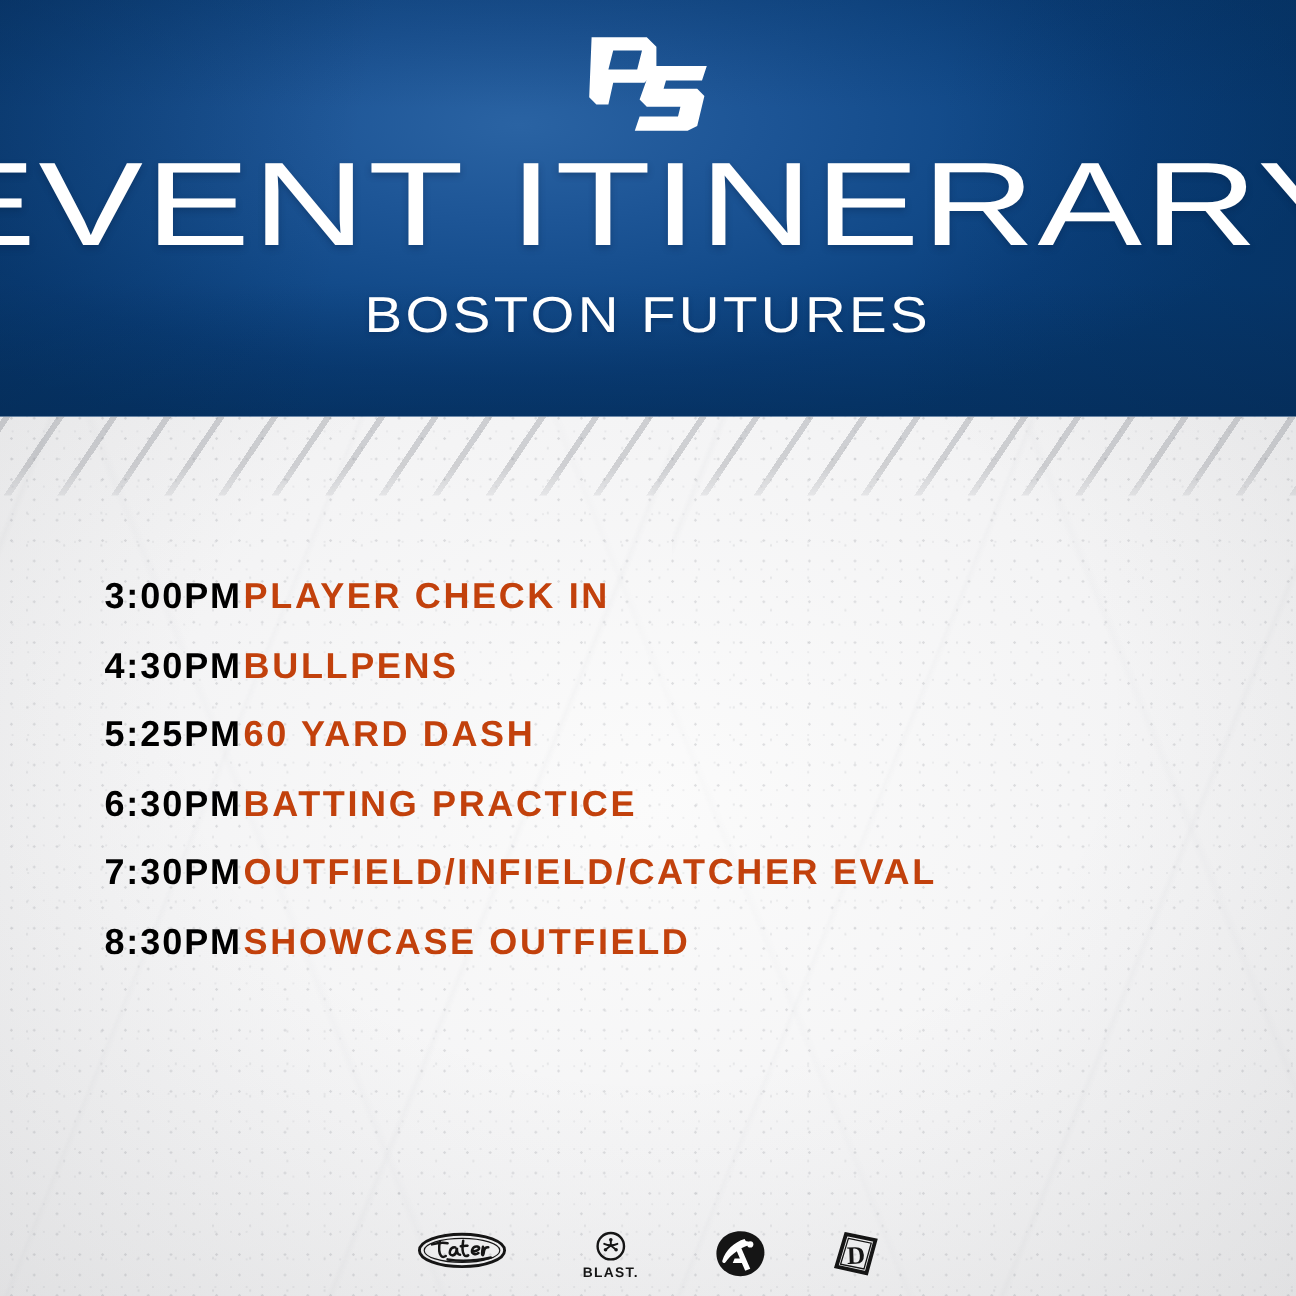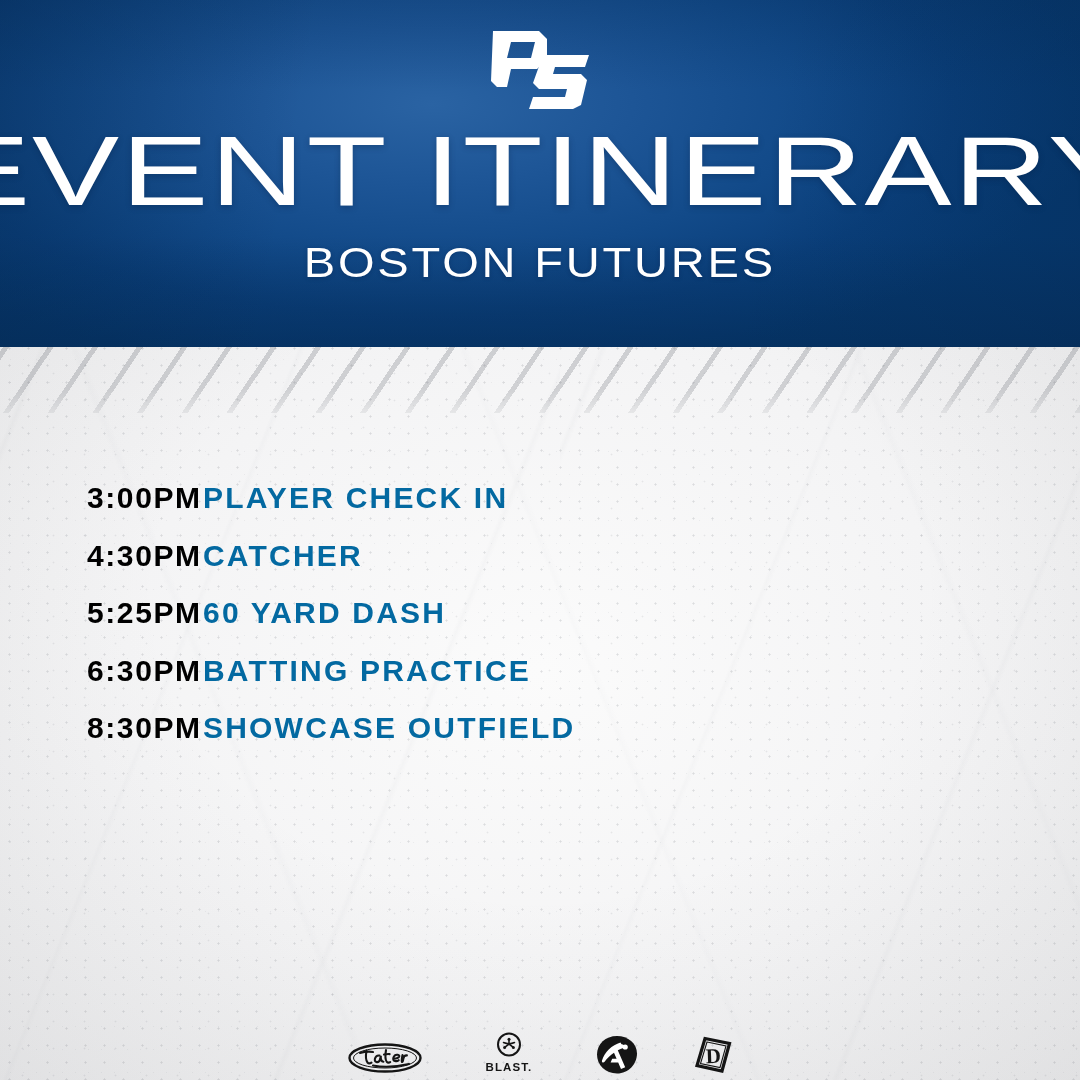--- a/index.html
+++ b/index.html
@@ -144,33 +144,33 @@
     width:203px;
     padding-left:87px;
     color:#000000;
     font-family:"Liberation Sans", sans-serif;
     font-size:30px;
     font-weight:bold;
     letter-spacing:1.6px;
     white-space:nowrap;
   }
   .sched-label {
-    color:#0369a1;
+    color:#c2410c;
     font-family:"Liberation Sans", sans-serif;
     font-size:30px;
     font-weight:bold;
     letter-spacing:2.2px;
     white-space:nowrap;
   }
 
   
   .sponsors {
     position:absolute; left:0; top:1025px;
     width:1080px; height:50px;
-    display:flex; align-items:flex-end; justify-content:center;
+    display:flex; align-items:flex-start; justify-content:center;
     gap:54px;
   }
   .sponsor { display:flex; align-items:center; justify-content:center; }
   .sp-tater  { width:76px; height:34px; }
   .sp-blast  { width:64px; height:44px; }
   .sp-axe    { width:44px; height:40px; }
   .sp-d      { width:40px; height:40px; }
 </style>
 </head>
 <body>
@@ -207,29 +207,33 @@
     <div class="hatch-inner"></div>
   </div>
 
   <div class="schedule" id="schedule">
       <div class="sched-row">
         <div class="sched-time">3:00PM</div>
         <div class="sched-label">PLAYER CHECK IN</div>
       </div>
       <div class="sched-row">
         <div class="sched-time">4:30PM</div>
-        <div class="sched-label">CATCHER</div>
+        <div class="sched-label">BULLPENS</div>
       </div>
       <div class="sched-row">
         <div class="sched-time">5:25PM</div>
         <div class="sched-label">60 YARD DASH</div>
       </div>
       <div class="sched-row">
         <div class="sched-time">6:30PM</div>
         <div class="sched-label">BATTING PRACTICE</div>
+      </div>
+      <div class="sched-row">
+        <div class="sched-time">7:30PM</div>
+        <div class="sched-label">OUTFIELD/INFIELD/CATCHER EVAL</div>
       </div>
       <div class="sched-row">
         <div class="sched-time">8:30PM</div>
         <div class="sched-label">SHOWCASE OUTFIELD</div>
       </div>
     </div>
 
   <div class="sponsors">
 
     <div class="sponsor">

